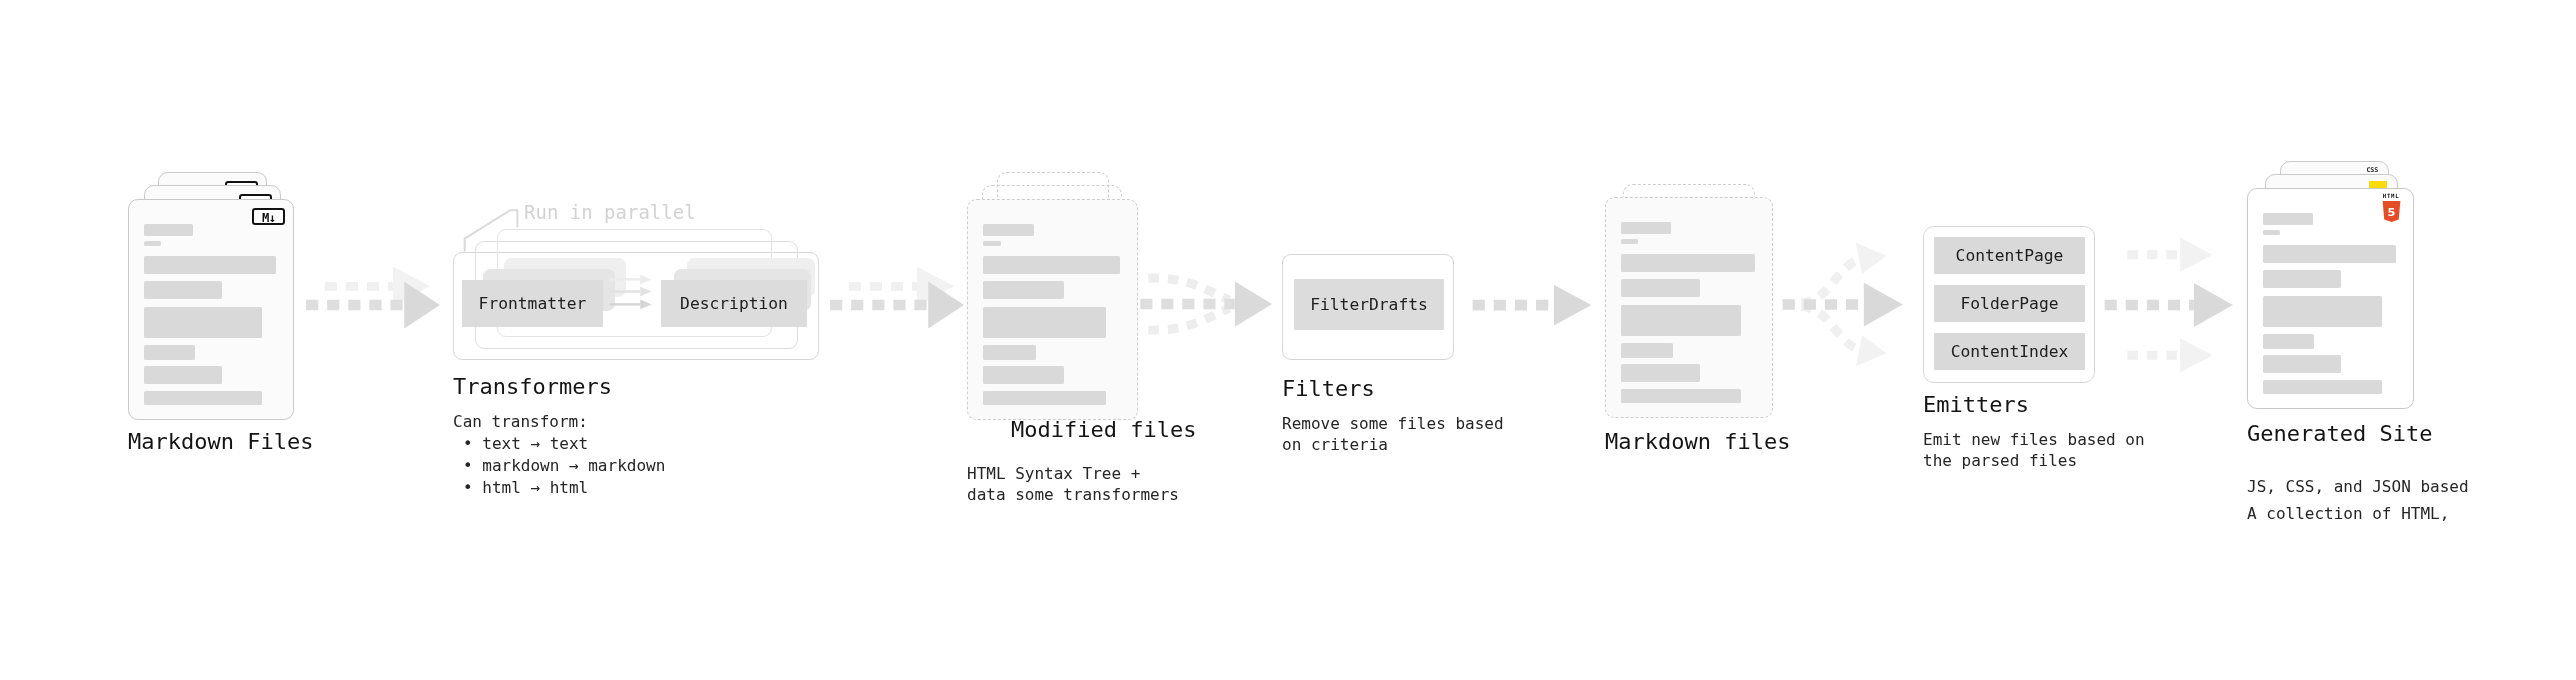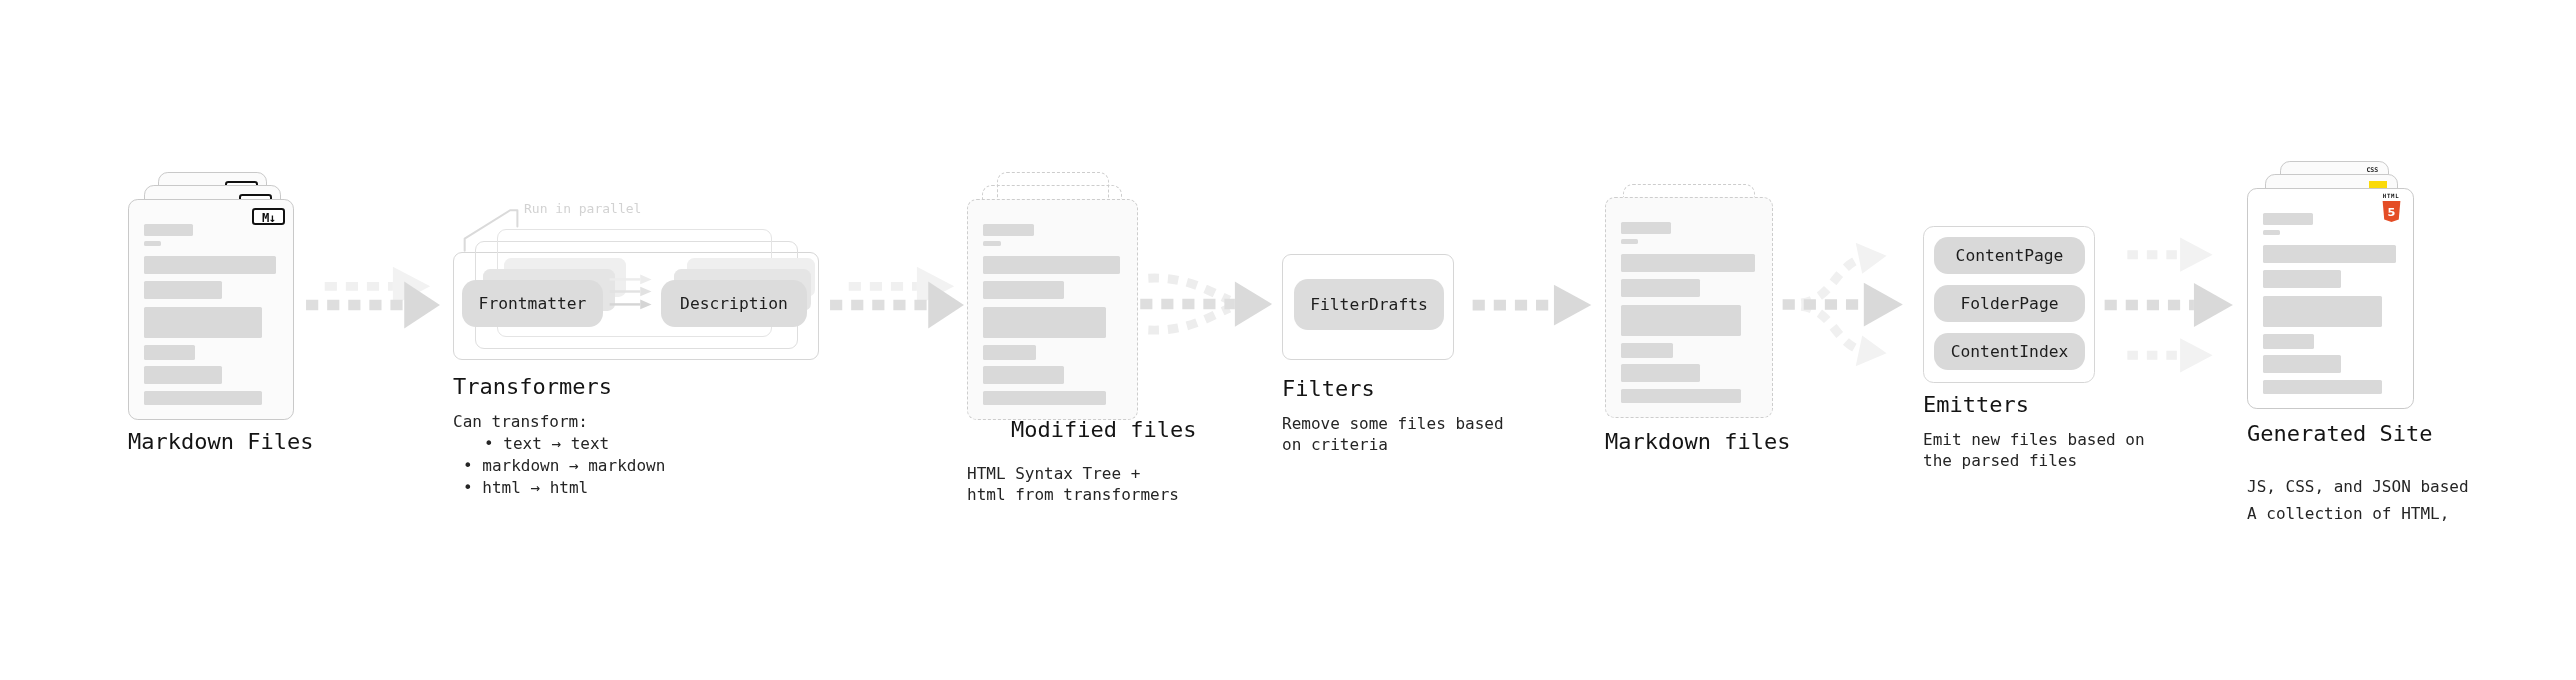--- a/index.html
+++ b/index.html
@@ -33,35 +33,35 @@
   .js-badge{position:absolute;top:5.7px;right:9.8px;width:18px;height:9px;background:#fada0a;}
   .html5-badge{position:absolute;top:4.1px;right:11.4px;width:21px;text-align:center;}
   .html5-badge .word{font-size:5.7px;font-weight:bold;letter-spacing:0.8px;color:#111;line-height:6.5px;}
 
   
   .node-title{position:absolute;font-size:22px;font-weight:500;color:#141414;white-space:nowrap;}
   .node-sub{position:absolute;font-size:16px;color:#252525;line-height:21px;white-space:nowrap;}
 
   
   .pill{
-    position:absolute;background:#dcdcdc;border-radius:14px;box-sizing:border-box;
+    position:absolute;background:#dcdcdc;border-radius:1px;box-sizing:border-box;
     display:flex;align-items:center;justify-content:center;
     font-size:16.3px;color:#1d1d1d;white-space:nowrap;
   }
   .pill.g1{background:#e5e5e5;}
   .pill.g2{background:#efefef;}
 
   
   .frame{
     position:absolute;border:1.6px solid #d6d6d6;border-radius:9px;box-sizing:border-box;
     background:transparent;
   }
   .frame.solidbg{background:#ffffff;}
 
-  .parallel-label{position:absolute;font-size:13px;color:#d2d2d2;white-space:nowrap;}
+  .parallel-label{position:absolute;font-size:19px;color:#d2d2d2;white-space:nowrap;}
   svg{display:block;}
 </style>
 </head>
 <body>
 
 <div class="stage">
 
   <div>
     <div class="file-card" style="left:158px;top:172px;width:109px;height:221px;">
       <span class="md-badge">M↓</span>
@@ -114,21 +114,21 @@
       <line x1="2" y1="41" x2="40" y2="41" stroke="#d5d5d5" stroke-width="3"></line>
         <polygon points="40,35 54,41 40,47" fill="#d5d5d5"></polygon>
     </svg>
 
     <div class="pill g2" style="left:687px;top:258px;width:128px;height:39px;border-radius:7.3px;"></div>
     <div class="pill g1" style="left:674px;top:269px;width:137px;height:42px;border-radius:7.3px;"></div>
     <div class="pill" style="left:661px;top:280px;width:146px;height:47px;">Description</div>
 
     <div class="node-title" style="left:453px;top:374px;">Transformers</div>
     <div class="node-sub" style="left:453px;top:411px;">Can transform:</div>
-    <div class="node-sub" style="left:463px;top:433px;margin-left:21px;">• text → text</div>
+    <div class="node-sub" style="left:463px;top:433px;">• text → text</div>
     <div class="node-sub" style="left:463px;top:455px;">• markdown → markdown</div>
     <div class="node-sub" style="left:463px;top:477px;">• html → html</div>
   </div>
 
   <svg class="abs" style="left:826px;top:262px;" width="142" height="86" viewBox="0 0 175 106">
     <line x1="28" y1="30" x2="112" y2="30" stroke="#f0f0f0" stroke-width="11" stroke-dasharray="15 11"></line>
     <polygon points="112,6 158,30 112,54" fill="#f2f2f2"></polygon>
     <line x1="5" y1="53" x2="126" y2="53" stroke="#dedede" stroke-width="13" stroke-dasharray="15 11"></line>
     <polygon points="126,24 170,53 126,82" fill="#d9d9d9"></polygon>
   </svg>
@@ -143,21 +143,21 @@
           <div class="bar" style="width: 98%; height: 18px; margin-top: 9.8px; background: rgb(217, 217, 217);"></div>
           <div class="bar" style="width: 58%; height: 18px; margin-top: 7.3px; background: rgb(217, 217, 217);"></div>
           <div class="bar" style="width: 88%; height: 31px; margin-top: 7.3px; background: rgb(217, 217, 217);"></div>
           <div class="bar" style="width: 38%; height: 14.6px; margin-top: 7.3px; background: rgb(217, 217, 217);"></div>
           <div class="bar" style="width: 58%; height: 18px; margin-top: 6.5px; background: rgb(217, 217, 217);"></div>
           <div class="bar" style="width: 88%; height: 14.6px; margin-top: 6.5px; background: rgb(217, 217, 217);"></div>
         </div>
     </div>
     <div class="node-title" style="left:967px;top:417px;padding-left:44px;">Modified files</div>
     <div class="node-sub" style="left:967px;top:463px;">HTML Syntax Tree +</div>
-    <div class="node-sub" style="left:967px;top:484px;">html from transformers</div>
+    <div class="node-sub" style="left:967px;top:484px;">data some transformers</div>
   </div>
 
   <svg class="abs" style="left:1136px;top:258px;" width="146" height="93" viewBox="0 0 180 115">
     <path d="M 15,25 C 60,23 85,38 115,52" fill="none" stroke="#ededed" stroke-width="11" stroke-dasharray="13 11"></path>
     <path d="M 15,89 C 60,91 85,76 115,62" fill="none" stroke="#ededed" stroke-width="11" stroke-dasharray="13 11"></path>
     <line x1="5" y1="57" x2="122" y2="57" stroke="#dedede" stroke-width="13" stroke-dasharray="15 11"></line>
     <polygon points="122,29 168,57 122,85" fill="#dadada"></polygon>
   </svg>
 
   <div>

